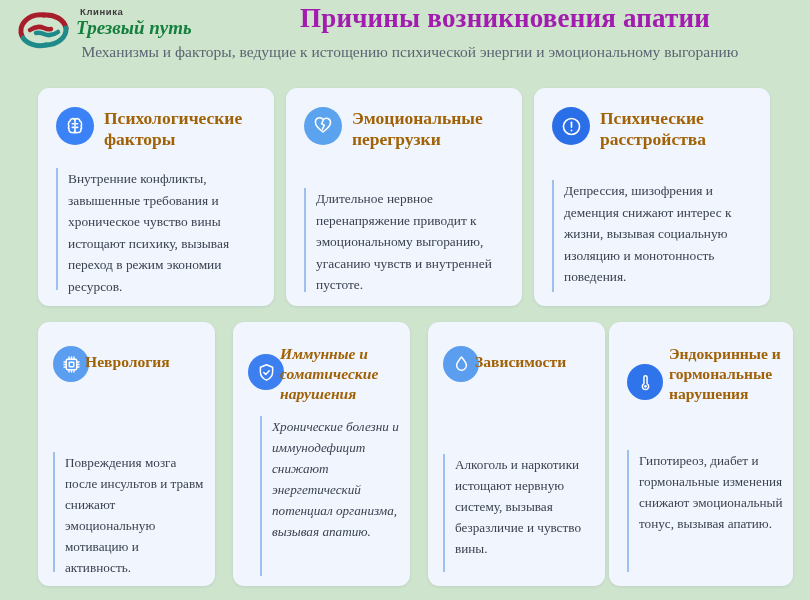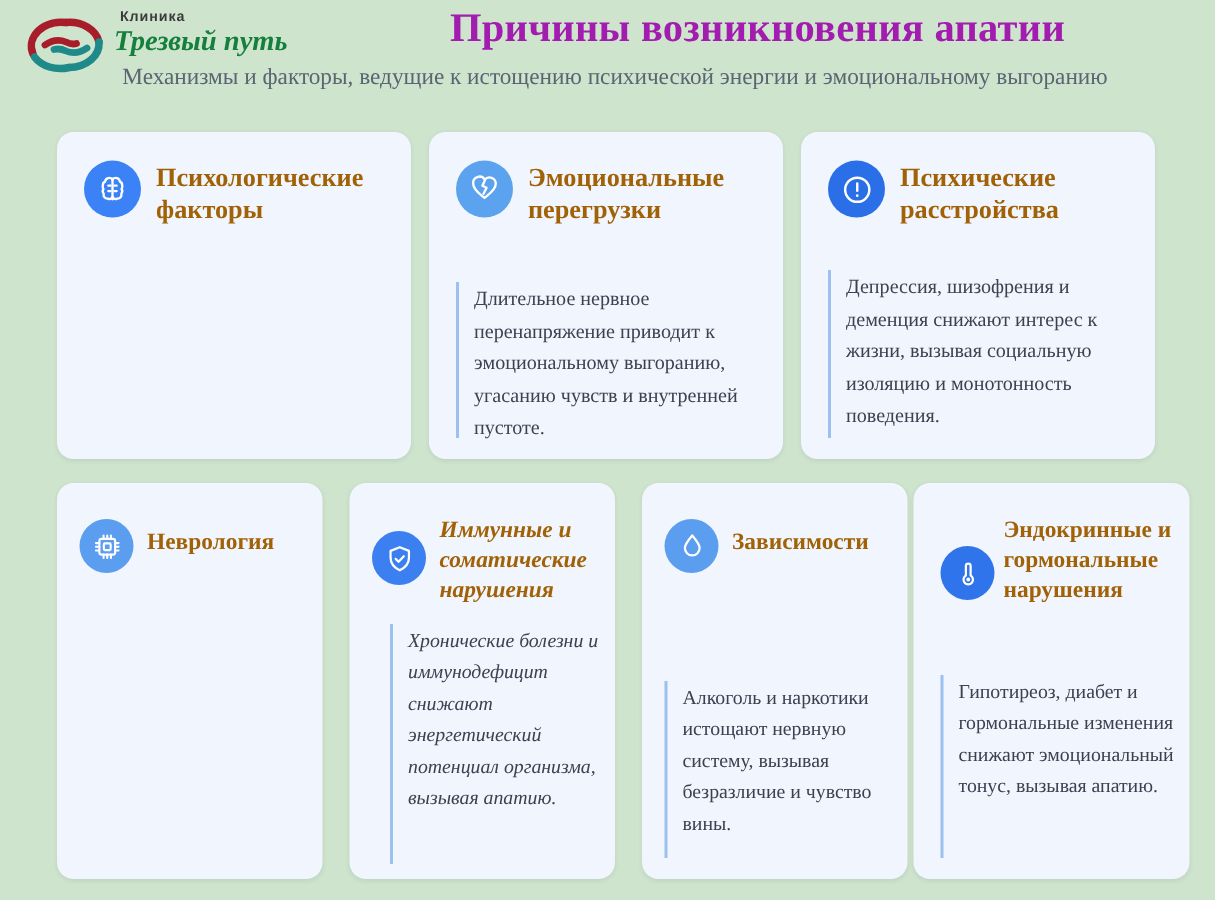--- a/index.html
+++ b/index.html
@@ -82,21 +82,21 @@
   #card-1 .card-body{top:100px;height:104px;}
   #card-2 .card-body{top:92px;height:112px;}
 
   
   .row2 .card{top:322px;height:264px;width:177px;}
   #card-3{left:38px;}
   #card-4{left:233px;font-style:italic;}
   #card-5{left:428px;}
   #card-6{left:609px;width:184px;}
   .row2 .icon-circle{left:15px;top:22px;width:36px;height:36px;}
-  .row2 .card-title{left:60px;top:24px;width:112px;font-size:15.6px;line-height:20px;}
+  .row2 .card-title{left:47px;top:24px;width:112px;font-size:15.6px;line-height:20px;}
   .row2 .card-body{left:15px;width:152px;font-size:13.2px;line-height:21px;}
 
   #card-3 .icon-circle{top:24px;}
   #card-3 .card-title{top:30px;}
   #card-3 .card-body{top:130px;height:120px;}
 
   #card-4 .icon-circle{top:32px;}
   #card-4 .card-title{top:22px;}
   #card-4 .card-body{top:94px;height:160px;margin-left:12px;}
 
@@ -141,20 +141,21 @@
     <div class="card" id="card-0">
       <div class="icon-circle" style="background:#3b82f6;">
         <svg width="22" height="22" viewBox="0 0 24 24" fill="none" stroke="#ffffff" stroke-width="1.7" stroke-linecap="round" stroke-linejoin="round">
           <path d="M12 4.5v15"></path>
           <path d="M12 5.2A3 3 0 0 0 6.6 6.6A2.6 2.6 0 0 0 5 9.2A2.8 2.8 0 0 0 5.4 12A2.8 2.8 0 0 0 5.6 15.4A2.8 2.8 0 0 0 8.6 19A2.7 2.7 0 0 0 12 18"></path>
           <path d="M12 5.2A3 3 0 0 1 17.4 6.6A2.6 2.6 0 0 1 19 9.2A2.8 2.8 0 0 1 18.6 12A2.8 2.8 0 0 1 18.4 15.4A2.8 2.8 0 0 1 15.4 19A2.7 2.7 0 0 1 12 18"></path>
           <path d="M9 9.5h1.6M9 13.5h1.6M13.4 9.5H15M13.4 13.5H15"></path>
         </svg>
       </div>
       <div class="card-title">Психологические факторы</div>
+      <div class="card-body">Внутренние конфликты, завышенные требования и хроническое чувство вины истощают психику, вызывая переход в режим экономии ресурсов.</div>
     </div>
 
     <div class="card" id="card-1">
       <div class="icon-circle" style="background:#5ba3ef;">
         <svg width="22" height="22" viewBox="0 0 24 24" fill="none" stroke="#ffffff" stroke-width="1.7" stroke-linecap="round" stroke-linejoin="round">
           <path d="M20.2 8.2a4.6 4.6 0 0 0-8-3.1A4.6 4.6 0 0 0 3.8 8.2c0 4.6 5.4 7.9 8.2 10.3 2.8-2.4 8.2-5.7 8.2-10.3z"></path>
           <path d="M12.4 5.4l-1.9 4.2 3 1.5-2.2 4.4"></path>
         </svg>
       </div>
       <div class="card-title">Эмоциональные перегрузки</div>
@@ -178,20 +179,21 @@
 
     <div class="card" id="card-3">
       <div class="icon-circle" style="background:#5b9ef0;">
         <svg width="21" height="21" viewBox="0 0 24 24" fill="none" stroke="#ffffff" stroke-width="1.6" stroke-linecap="round" stroke-linejoin="round">
           <rect x="6" y="6" width="12" height="12" rx="1.6"></rect>
           <rect x="9.4" y="9.4" width="5.2" height="5.2" rx="0.8"></rect>
           <path d="M9.2 3.4v2.6M12 3.4v2.6M14.8 3.4v2.6M9.2 18v2.6M12 18v2.6M14.8 18v2.6M3.4 9.2h2.6M3.4 12h2.6M3.4 14.8h2.6M18 9.2h2.6M18 12h2.6M18 14.8h2.6"></path>
         </svg>
       </div>
       <div class="card-title">Неврология</div>
+      <div class="card-body">Повреждения мозга после инсультов и травм снижают эмоциональную мотивацию и активность.</div>
     </div>
 
     <div class="card" id="card-4">
       <div class="icon-circle" style="background:#3b7ff0;">
         <svg width="21" height="21" viewBox="0 0 24 24" fill="none" stroke="#ffffff" stroke-width="1.7" stroke-linecap="round" stroke-linejoin="round">
           <path d="M12 3.2l7 2.8v5.3c0 4.2-2.9 7.6-7 9.5-4.1-1.9-7-5.3-7-9.5V6z"></path>
           <path d="M8.9 12.1l2.2 2.2 4-4.2"></path>
         </svg>
       </div>
       <div class="card-title">Иммунные и соматические нарушения</div>

